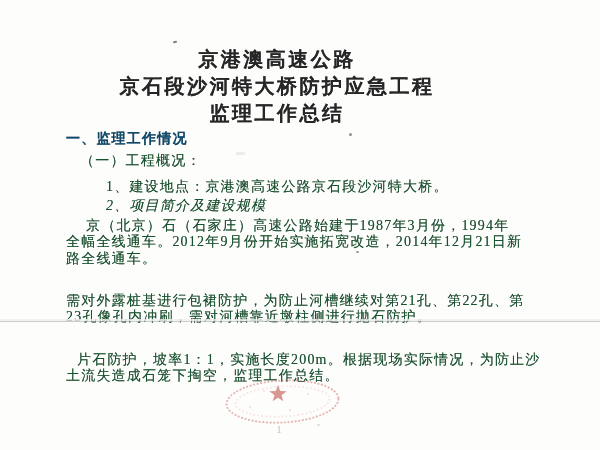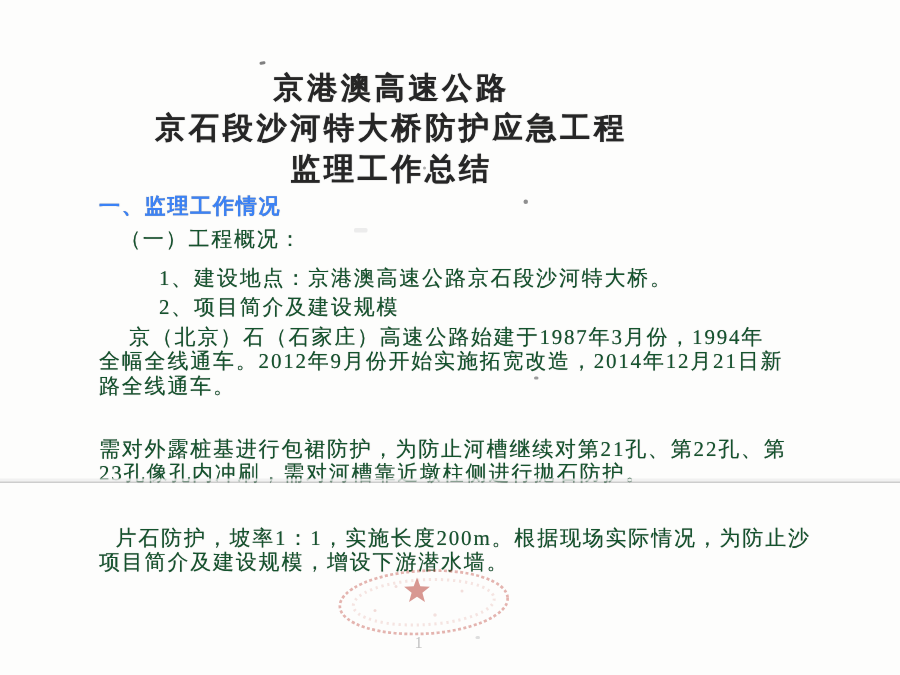--- a/index.html
+++ b/index.html
@@ -4,32 +4,32 @@
 <style>
   html,body{margin:0;padding:0;}
   body{width:600px;height:450px;background:#ffffff;}
   .page{
     position:relative;width:600px;height:450px;overflow:hidden;
     background:#fdfdfc;
     font-family:"Liberation Serif","DejaVu Serif",serif;
     color:#2d2d2d;
   }
   
-  .title-block{position:absolute;top:46px;left:0;width:522px;text-align:center;}
+  .title-block{position:absolute;top:46px;left:0;width:522px;text-align:center;padding-left:16px;}
   .t-line{
     font-size:20px;font-weight:700;line-height:27px;letter-spacing:2.5px;
     color:#262626;text-shadow:0 0 .6px rgba(30,30,30,.7);white-space:nowrap;
   }
   
   .line{
     position:absolute;left:66px;width:480px;font-size:14px;line-height:15px;
     letter-spacing:1.2px;color:#14532d;white-space:nowrap;
     text-shadow:0 0 .5px rgba(45,45,45,.55);
   }
-  .bold{font-weight:700;color:#3b82f6;}
+  .bold{font-weight:700;color:#0c4a6e;}
   .x80{left:80px;}
   .x106{left:106px;}
   .ind20{padding-left:20px;}
   .ind37{padding-left:37px;}
   .ind39{padding-left:39px;}
   
   .scanline{position:absolute;left:0;top:321px;width:600px;height:1px;
     background:rgba(165,165,165,.55);}
   .scanline-hi{position:absolute;left:0;top:319px;width:600px;height:2px;
     background:rgba(238,238,238,.8);}
@@ -53,31 +53,31 @@
 
   <div class="title-block">
     <div class="t-line">京港澳高速公路</div>
     <div class="t-line">京石段沙河特大桥防护应急工程</div>
     <div class="t-line">监理工作总结</div>
   </div>
 
   <div class="line bold" style="top:131px;">一、监理工作情况</div>
   <div class="line x80" style="top:153px;">（一）工程概况：</div>
   <div class="line x106" style="top:179px;">1、建设地点：京港澳高速公路京石段沙河特大桥。</div>
-  <div class="line x106" style="top:198px;">2、项目简介及建设规模</div>
+  <div class="line x106" style="top:198px;font-style:italic;">2、项目简介及建设规模</div>
 
   <div class="line ind20" style="top:218px;">京（北京）石（石家庄）高速公路始建于1987年3月份，1994年</div>
   <div class="line" style="top:234px;">全幅全线通车。2012年9月份开始实施拓宽改造，2014年12月21日新</div>
   <div class="line" style="top:251px;">路全线通车。</div>
 
   <div class="line" style="top:293px;">需对外露桩基进行包裙防护，为防止河槽继续对第21孔、第22孔、第</div>
   <div class="line" style="top:309px;">23孔像孔内冲刷，需对河槽靠近墩柱侧进行拋石防护。</div>
 
   <div class="line" style="top:352px;margin-left:11px;">片石防护，坡率1：1，实施长度200m。根据现场实际情况，为防止沙</div>
-  <div class="line" style="top:368px;">项目简介及建设规模，增设下游潜水墙。</div>
+  <div class="line" style="top:368px;">土流失造成石笼下掏空，监理工作总结。</div>
 
   <div class="scanline-hi"></div>
   <div class="scanline"></div>
 
   <svg class="seal" viewBox="0 0 128 56">
     <g transform="rotate(-3 62.5 27.5)">
       <ellipse cx="62.5" cy="27.5" rx="56" ry="21" fill="none" stroke="rgba(198,92,82,0.45)" stroke-width="1.8" stroke-dasharray="2 1.6"></ellipse>
       <ellipse cx="62.5" cy="27.5" rx="47" ry="15" fill="none" stroke="rgba(208,118,106,0.18)" stroke-width="2" stroke-dasharray="1.5 2.5"></ellipse>
     </g>
     <polygon points="58,11 60.2,16.9 66.6,17.2 61.6,21.2 63.3,27.3 58,23.8 52.7,27.3 54.4,21.2 49.4,17.2 55.8,16.9" fill="rgba(186,70,58,0.55)"></polygon>

